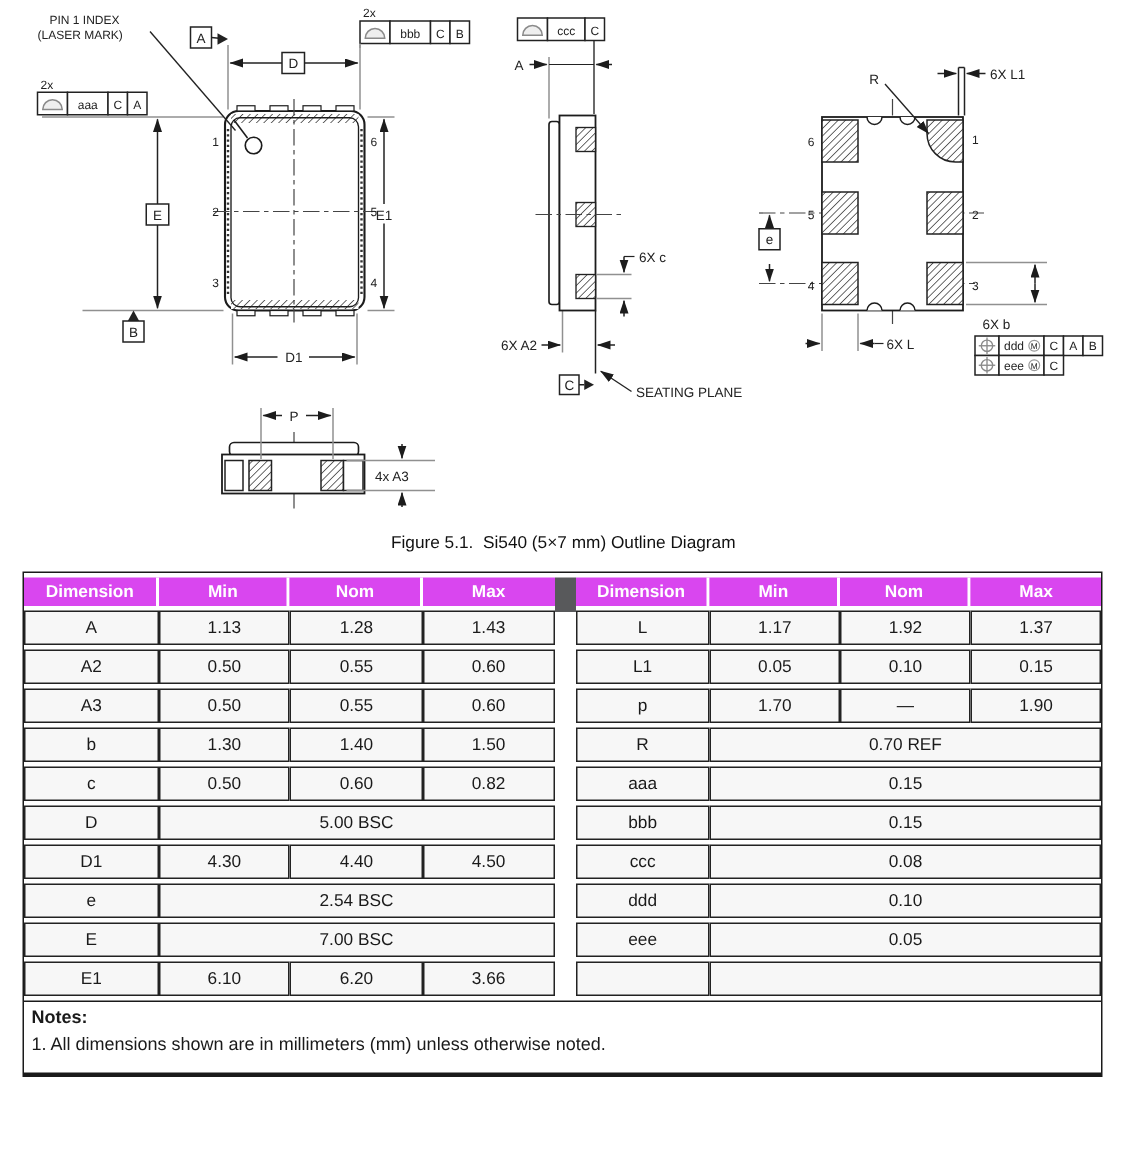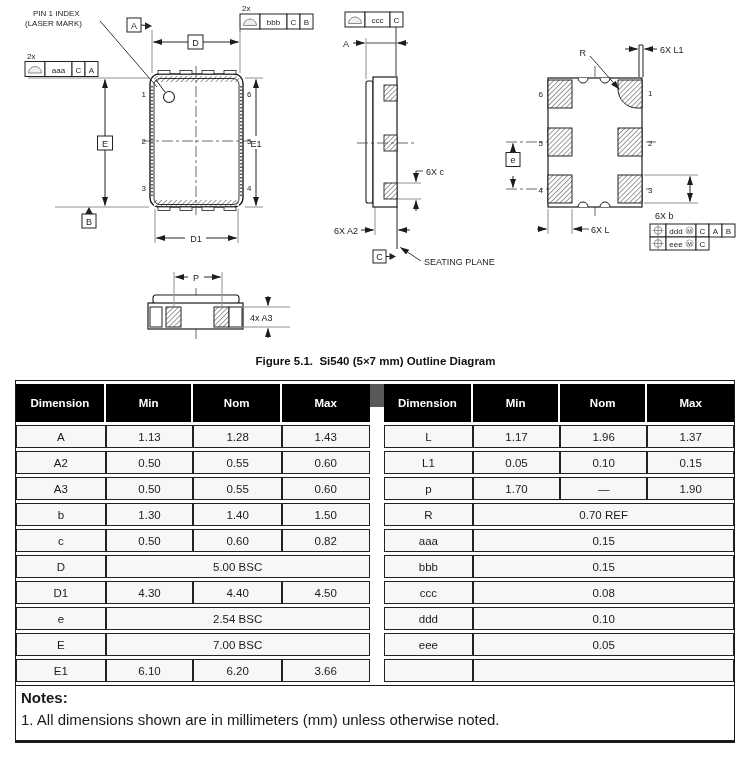--- a/index.html
+++ b/index.html
@@ -5,46 +5,46 @@
   html,body{margin:0;padding:0;background:#fff;}
   body{width:751px;height:769px;font-family:"Liberation Sans",sans-serif;color:#1a1a1a;overflow:hidden;}
   .page{width:751px;height:769px;position:relative;background:#fff;}
 
   svg text{font-family:"Liberation Sans",sans-serif;fill:#222;}
   .dl{font-size:9px;}
   .dl8{font-size:8px;}
   .fcf-letter{font-size:8px;}
 
   .fig-caption,.tbl-caption{
-    text-align:center;font-weight:bold;font-size:11.5px;color:#111;
+    text-align:center;font-weight:normal;font-size:11.5px;color:#111;
     white-space:pre-wrap;
   }
   .fig-caption{margin-top:6px;}
   .tbl-caption{margin-top:25px;}
 
   .table-wrap{
     width:720px;margin:13px 0 0 15px;
     border:1px solid #1a1a1a;border-bottom:3px solid #1a1a1a;
     background:#fff;box-sizing:border-box;
   }
   .tables-row{display:flex;align-items:flex-start;}
   table.dim-table{border-collapse:separate;border-spacing:0 3px;table-layout:fixed;}
   table.dim-table th{
-    background:#000000;color:#fff;font-weight:bold;font-size:11.5px;
-    height:38px;padding:0;border:none;border-right:2px solid #fff;
+    background:#d946ef;color:#fff;font-weight:bold;font-size:11.5px;
+    height:19px;padding:0;border:none;border-right:2px solid #fff;
   }
   table.dim-table th:last-child{border-right:none;}
   table.dim-table td{
     border:1px solid #222;background:#f7f7f7;text-align:center;
     font-size:11.5px;padding:2px 2px;height:17px;
   }
   .table-gap{width:14px;flex:0 0 14px;}
   .gap-head{height:23px;margin-top:3px;background:#58595b;}
 
-  .notes{border-top:1px solid #1a1a1a;padding:3px 8px 9px 5px;font-size:15px;}
+  .notes{border-top:1px solid #1a1a1a;padding:3px 8px 9px 5px;font-size:12px;}
   .notes-title{font-weight:bold;margin-bottom:2px;}
   .note-item{line-height:1.55;}
 </style>
 </head>
 <body>
 
 <div class="page">
 
   <svg width="751" height="345" viewBox="0 0 751 345">
     <defs>
@@ -475,21 +475,21 @@
             <th>Dimension</th>
             <th>Min</th>
             <th>Nom</th>
             <th>Max</th>
           </tr>
         </thead>
         <tbody>
           <tr>
               <td>L</td>
               <td>1.17</td>
-              <td>1.96</td>
+              <td>1.92</td>
               <td>1.37</td>
             </tr>
           <tr>
               <td>L1</td>
               <td>0.05</td>
               <td>0.10</td>
               <td>0.15</td>
             </tr>
           <tr>
               <td>p</td>

